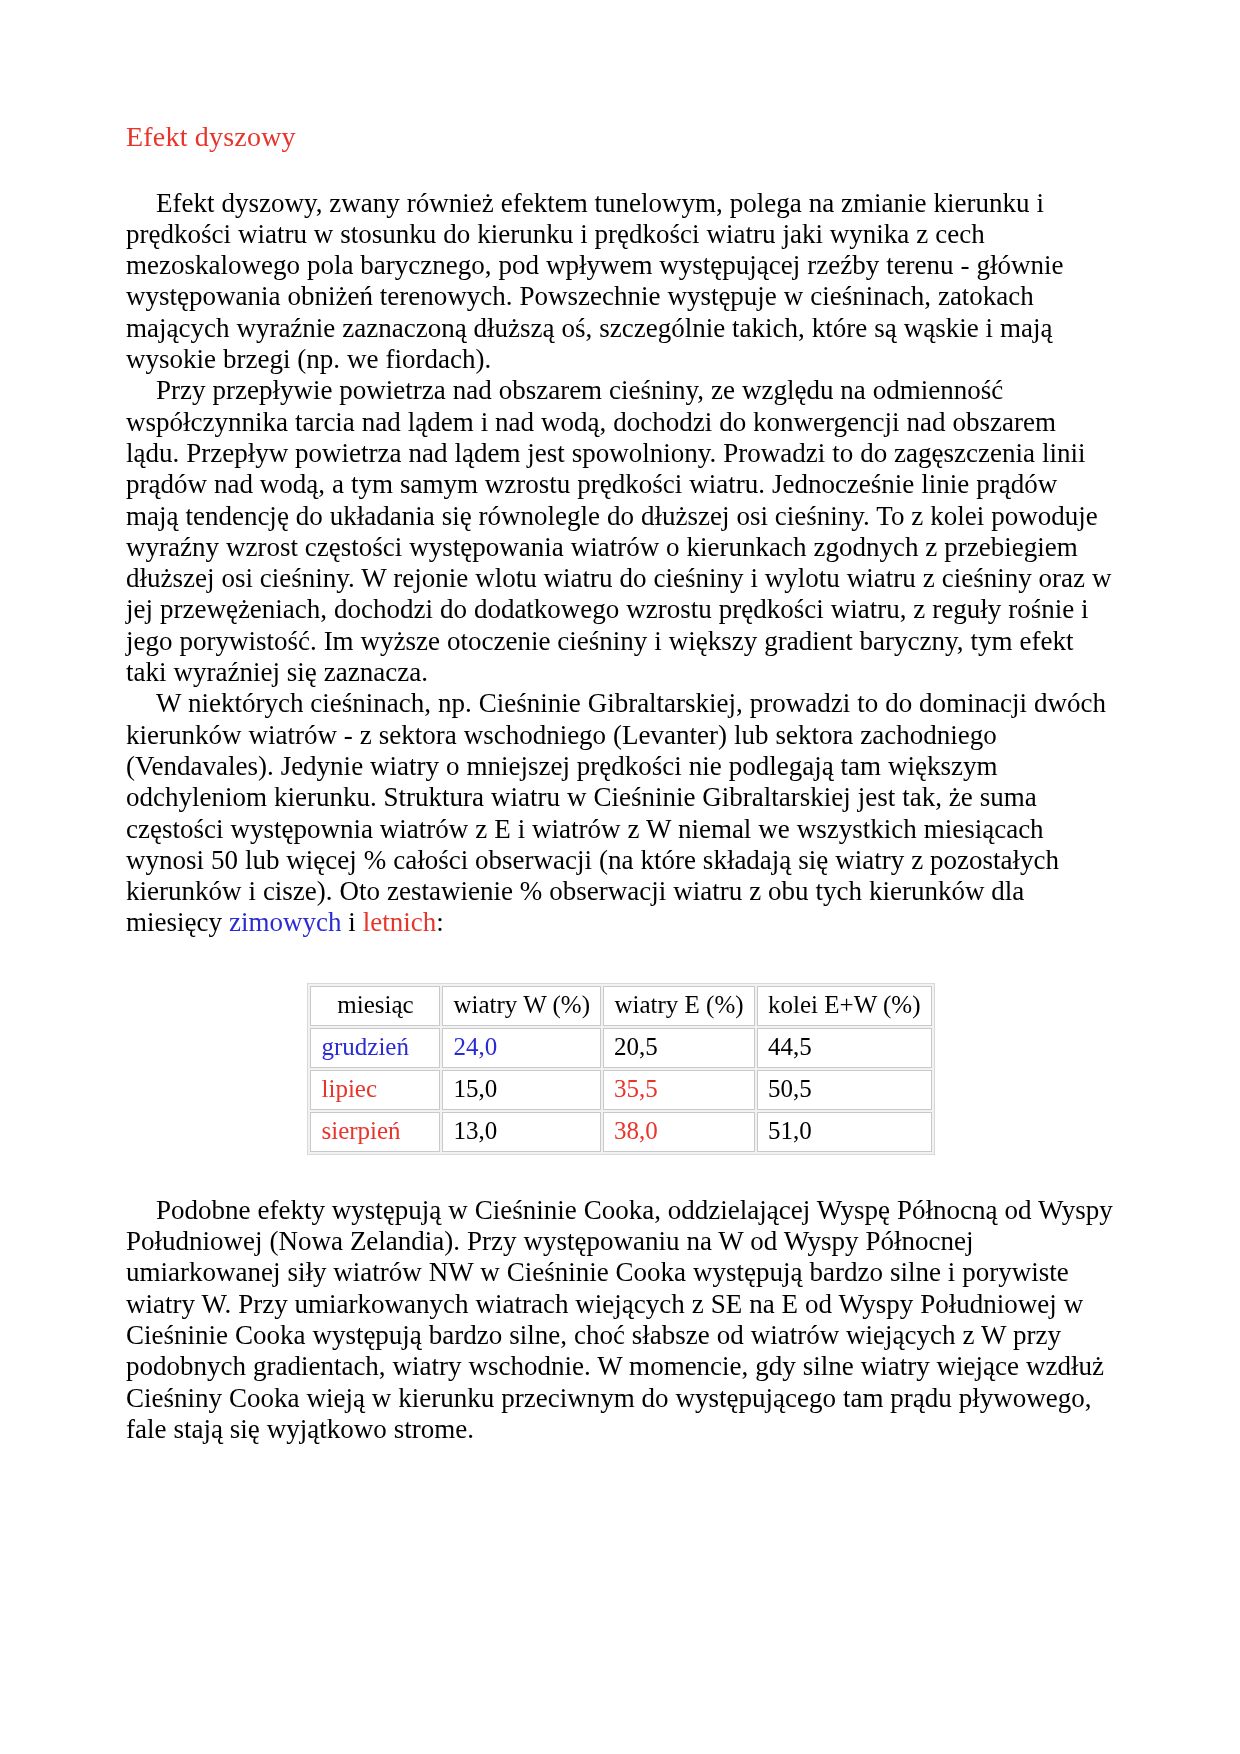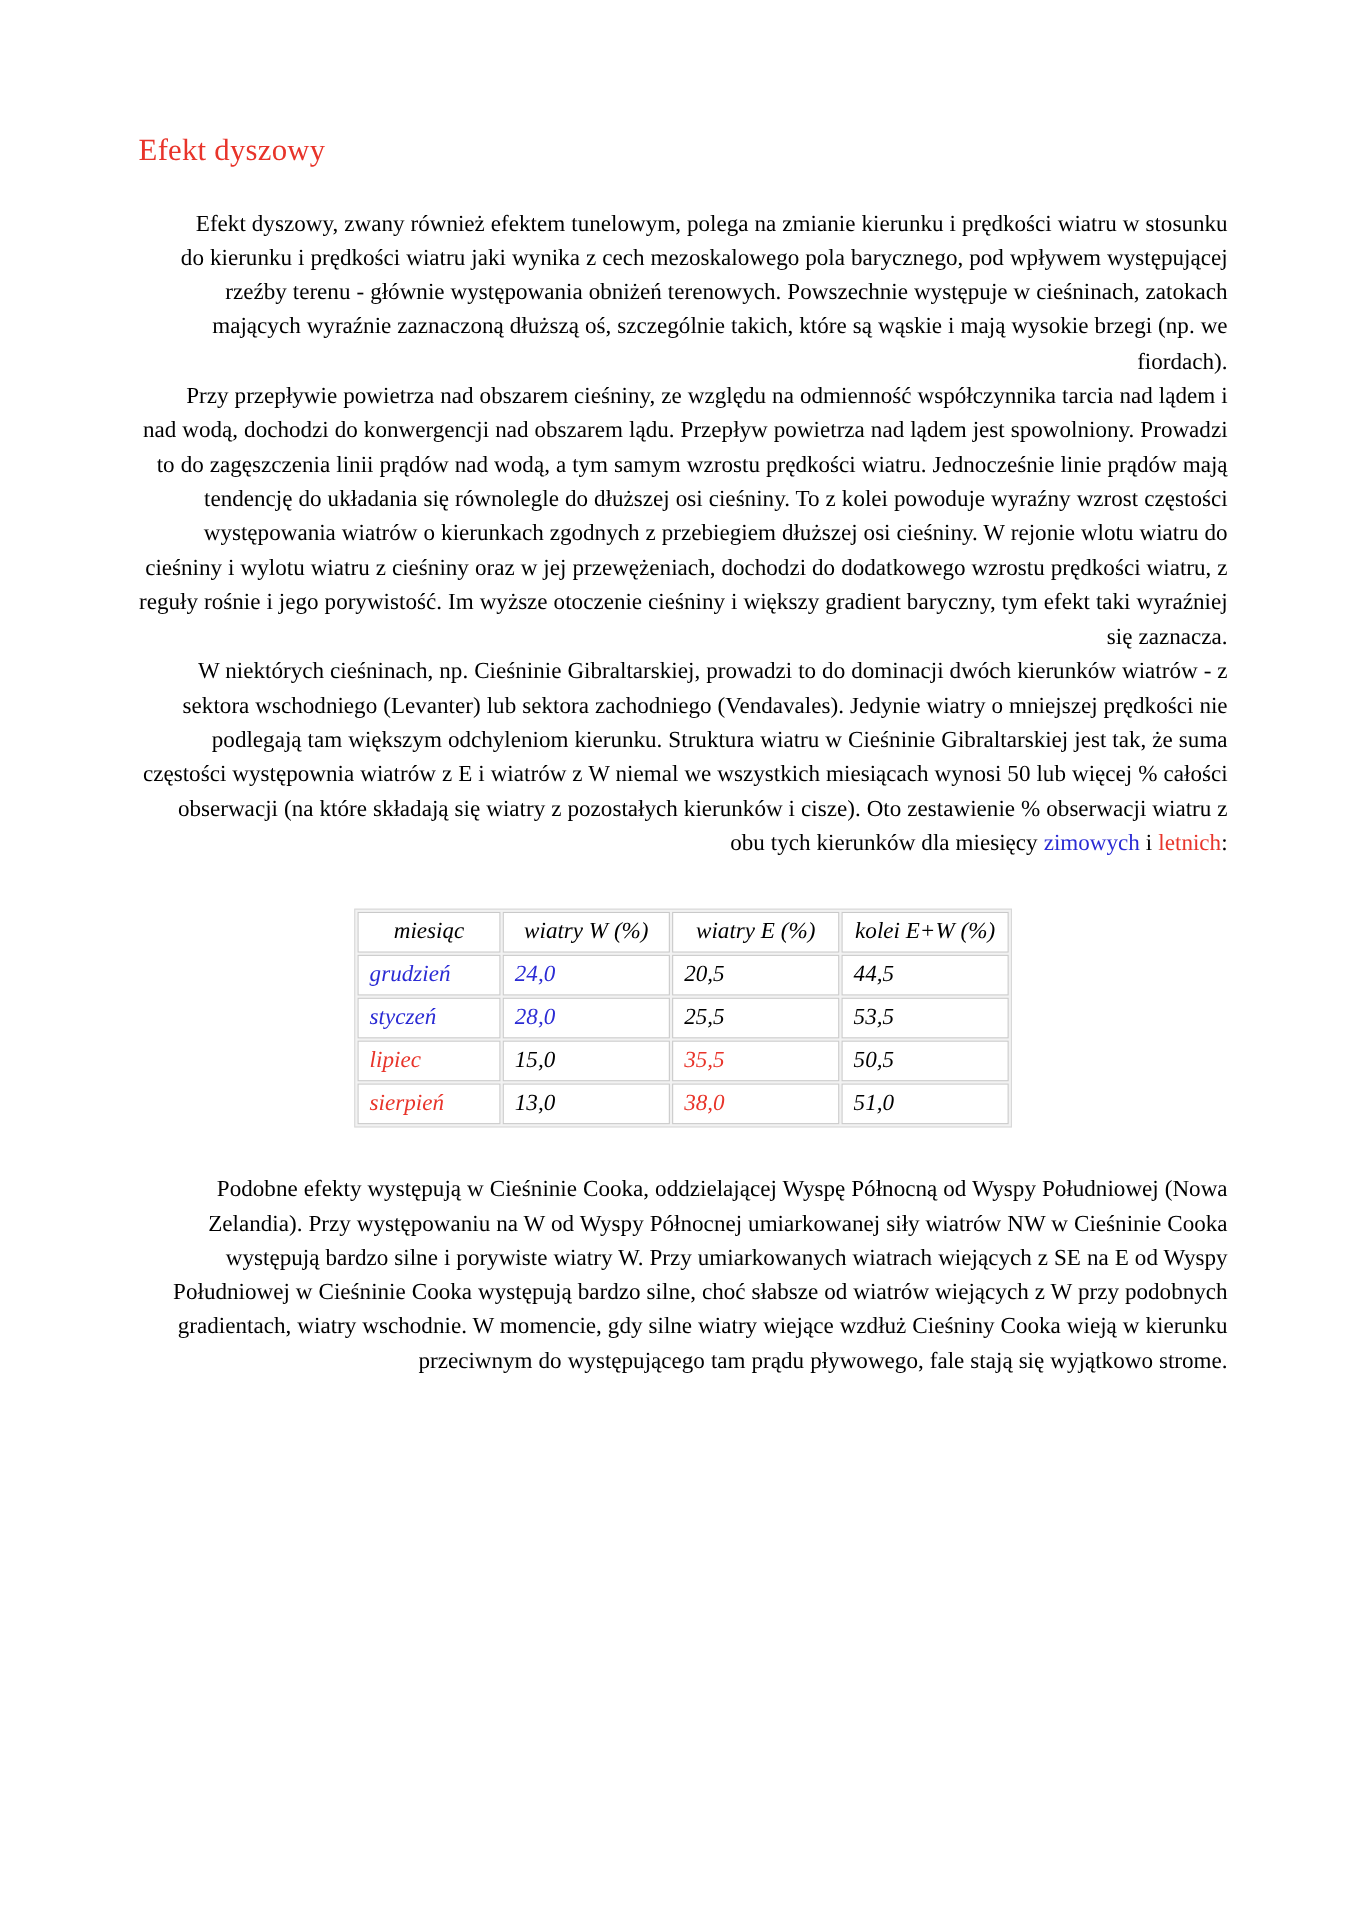--- a/index.html
+++ b/index.html
@@ -32,41 +32,40 @@
     font-size: 28px;
     font-weight: normal;
     color: #e8342a;
     margin: 0 0 34px 0;
     letter-spacing: 0.2px;
     line-height: 1.2;
     font-family: "Liberation Serif", "DejaVu Serif", serif;
   }
   p.para {
     margin: 0;
-    font-size: 21px;
+    font-size: 27px;
     line-height: 31.3px;
     text-indent: 30px;
-    text-align: right;
+    text-align: left;
     word-spacing: 0.2px;
   }
   .winter { color: #2b2bd4; }
   .summer { color: #e8342a; }
 
   .table-wrap {
     margin-top: 44px;
     display: flex;
     justify-content: center;
   }
   table.wind-table {
     border-collapse: separate;
     border-spacing: 2px;
     background: #f2f2f2;
-    font-size: 21px;
+    font-size: 25px;
     border: 1px solid #d8d8d8;
-    font-style: italic;
   }
   table.wind-table td, table.wind-table th {
     background: #ffffff;
     border: 1px solid #c9c9c9;
     padding: 4px 10px 6px 10px;
     font-weight: normal;
     font-family: "Liberation Serif", "DejaVu Serif", serif;
     height: 24px;
   }
   table.wind-table th {
@@ -112,26 +111,20 @@
           </tr>
         </thead>
         <tbody>
           <tr>
             <td class="month winter">grudzień</td>
             <td class="num winter">24,0</td>
             <td class="num">20,5</td>
             <td class="num">44,5</td>
           </tr>
           <tr>
-            <td class="month winter">styczeń</td>
-            <td class="num winter">28,0</td>
-            <td class="num">25,5</td>
-            <td class="num">53,5</td>
-          </tr>
-          <tr>
             <td class="month summer">lipiec</td>
             <td class="num">15,0</td>
             <td class="num summer">35,5</td>
             <td class="num">50,5</td>
           </tr>
           <tr>
             <td class="month summer">sierpień</td>
             <td class="num">13,0</td>
             <td class="num summer">38,0</td>
             <td class="num">51,0</td>

